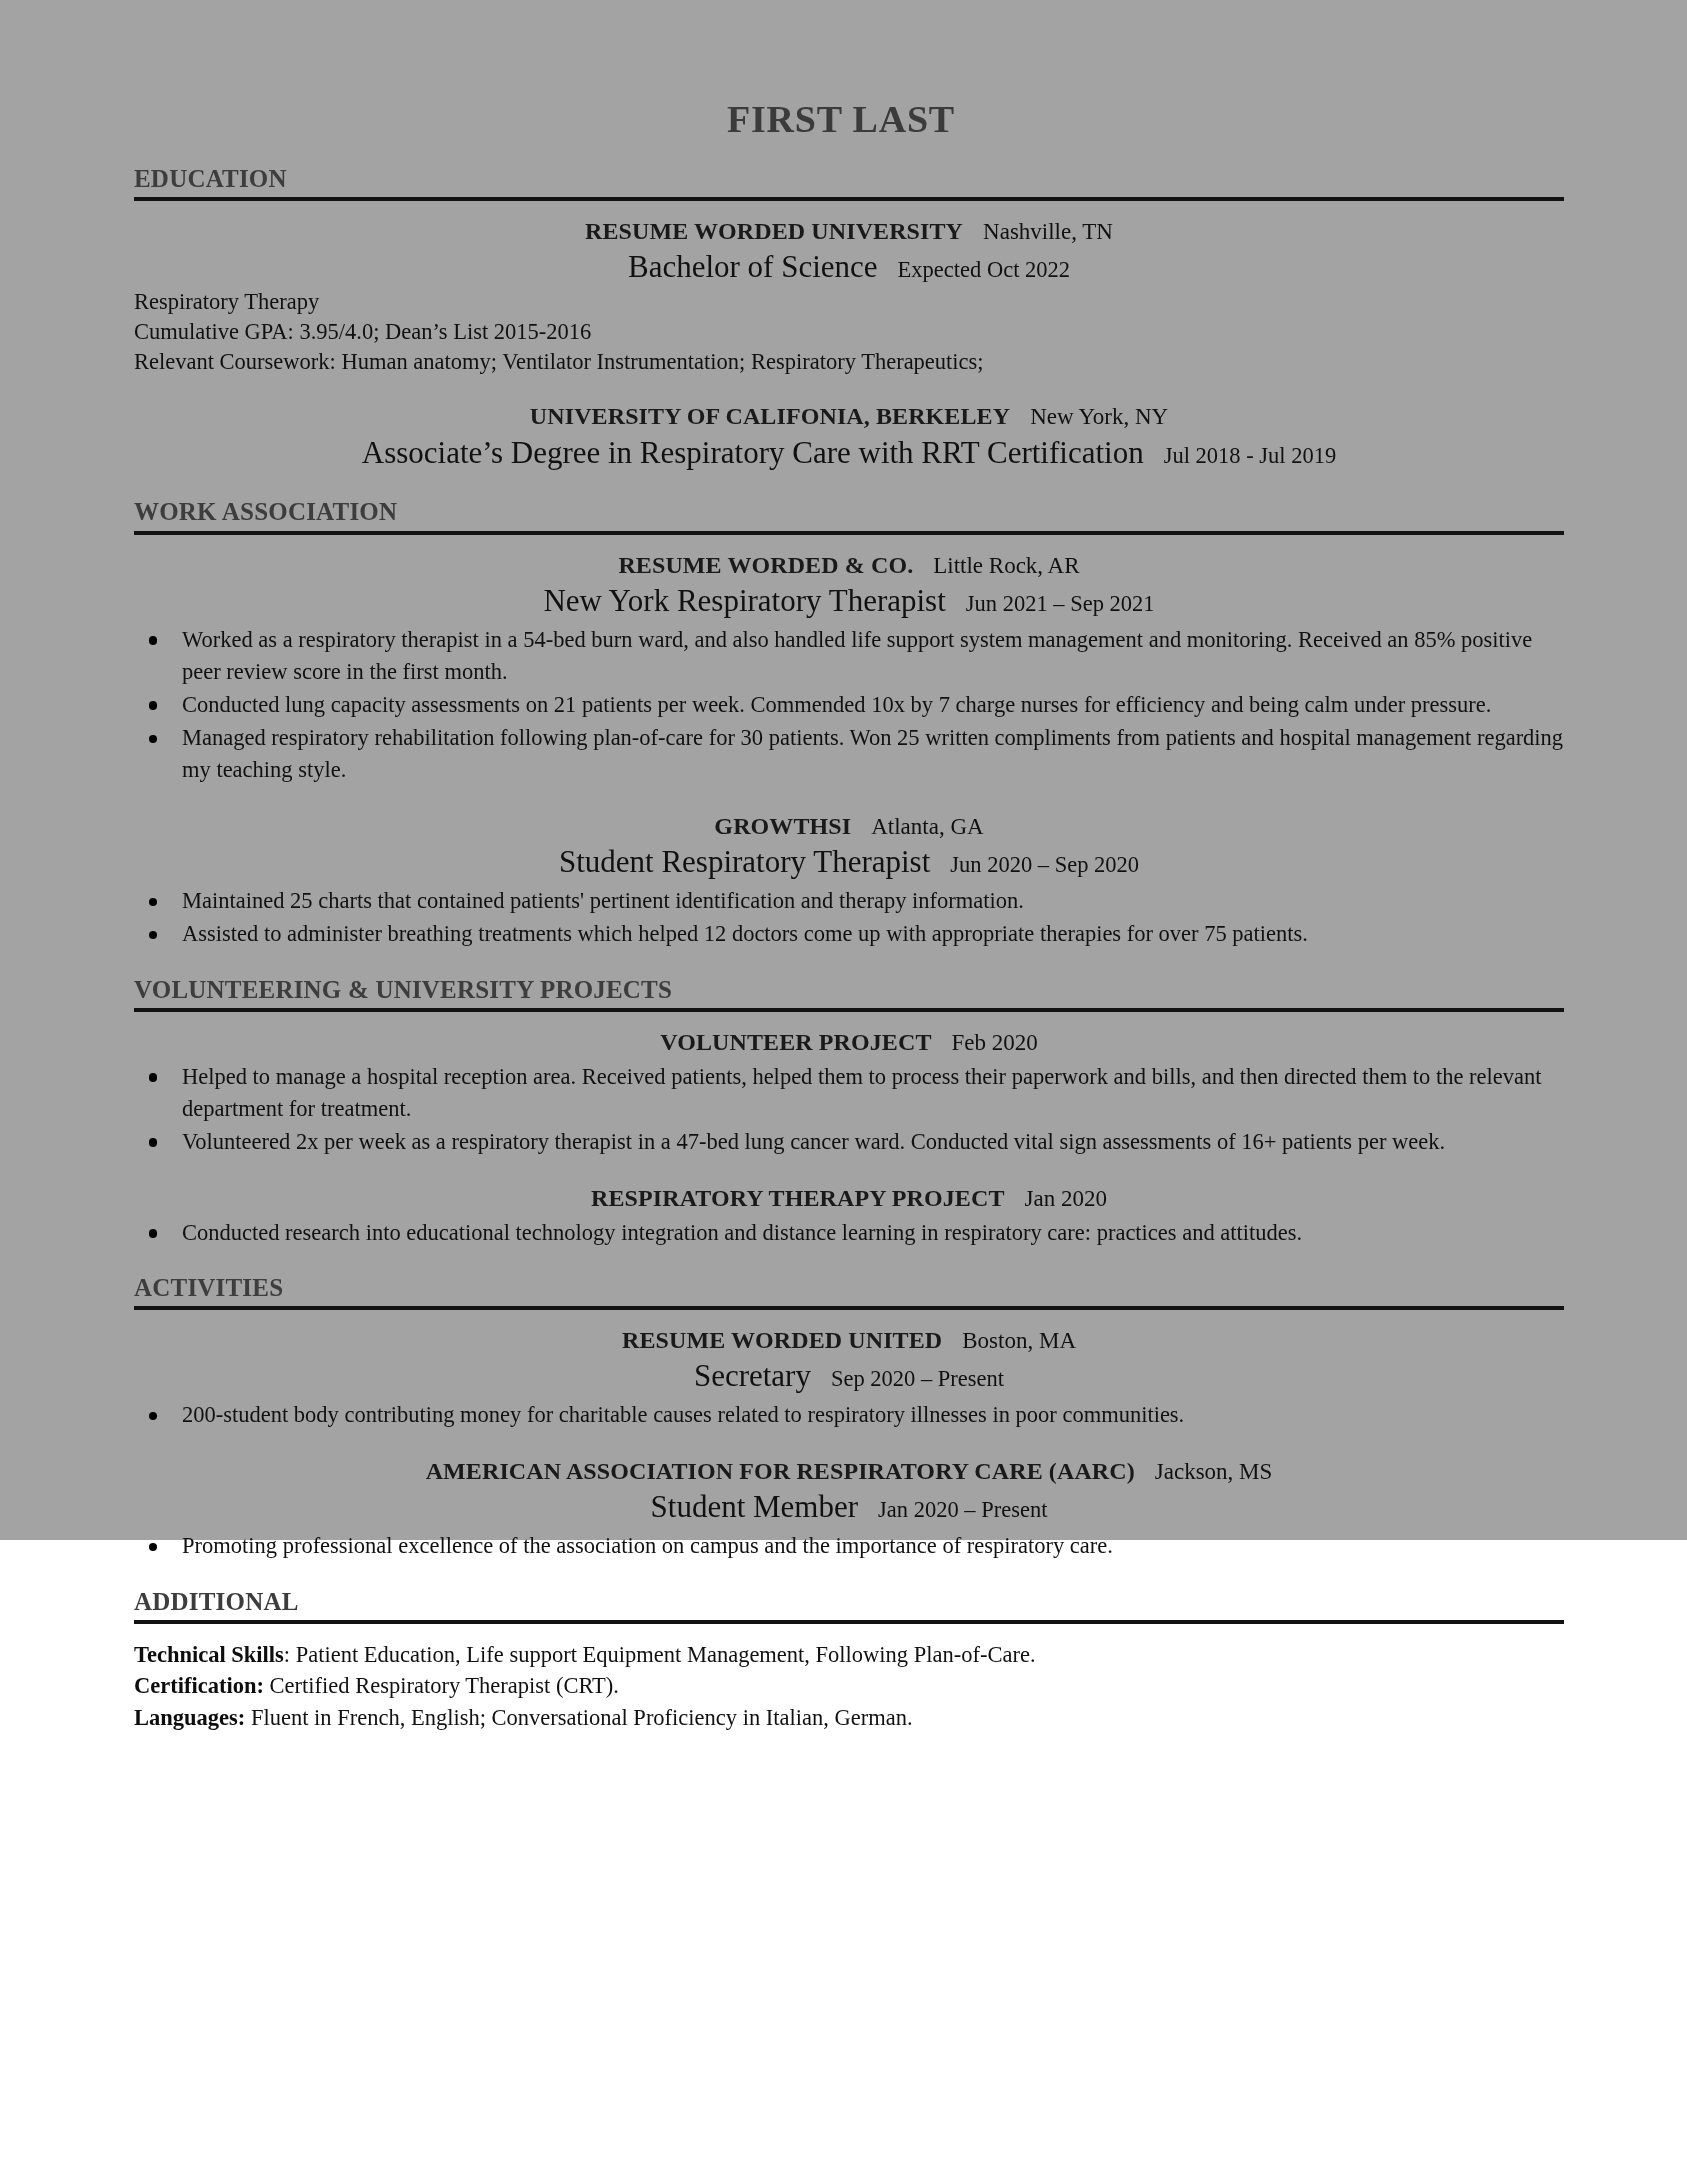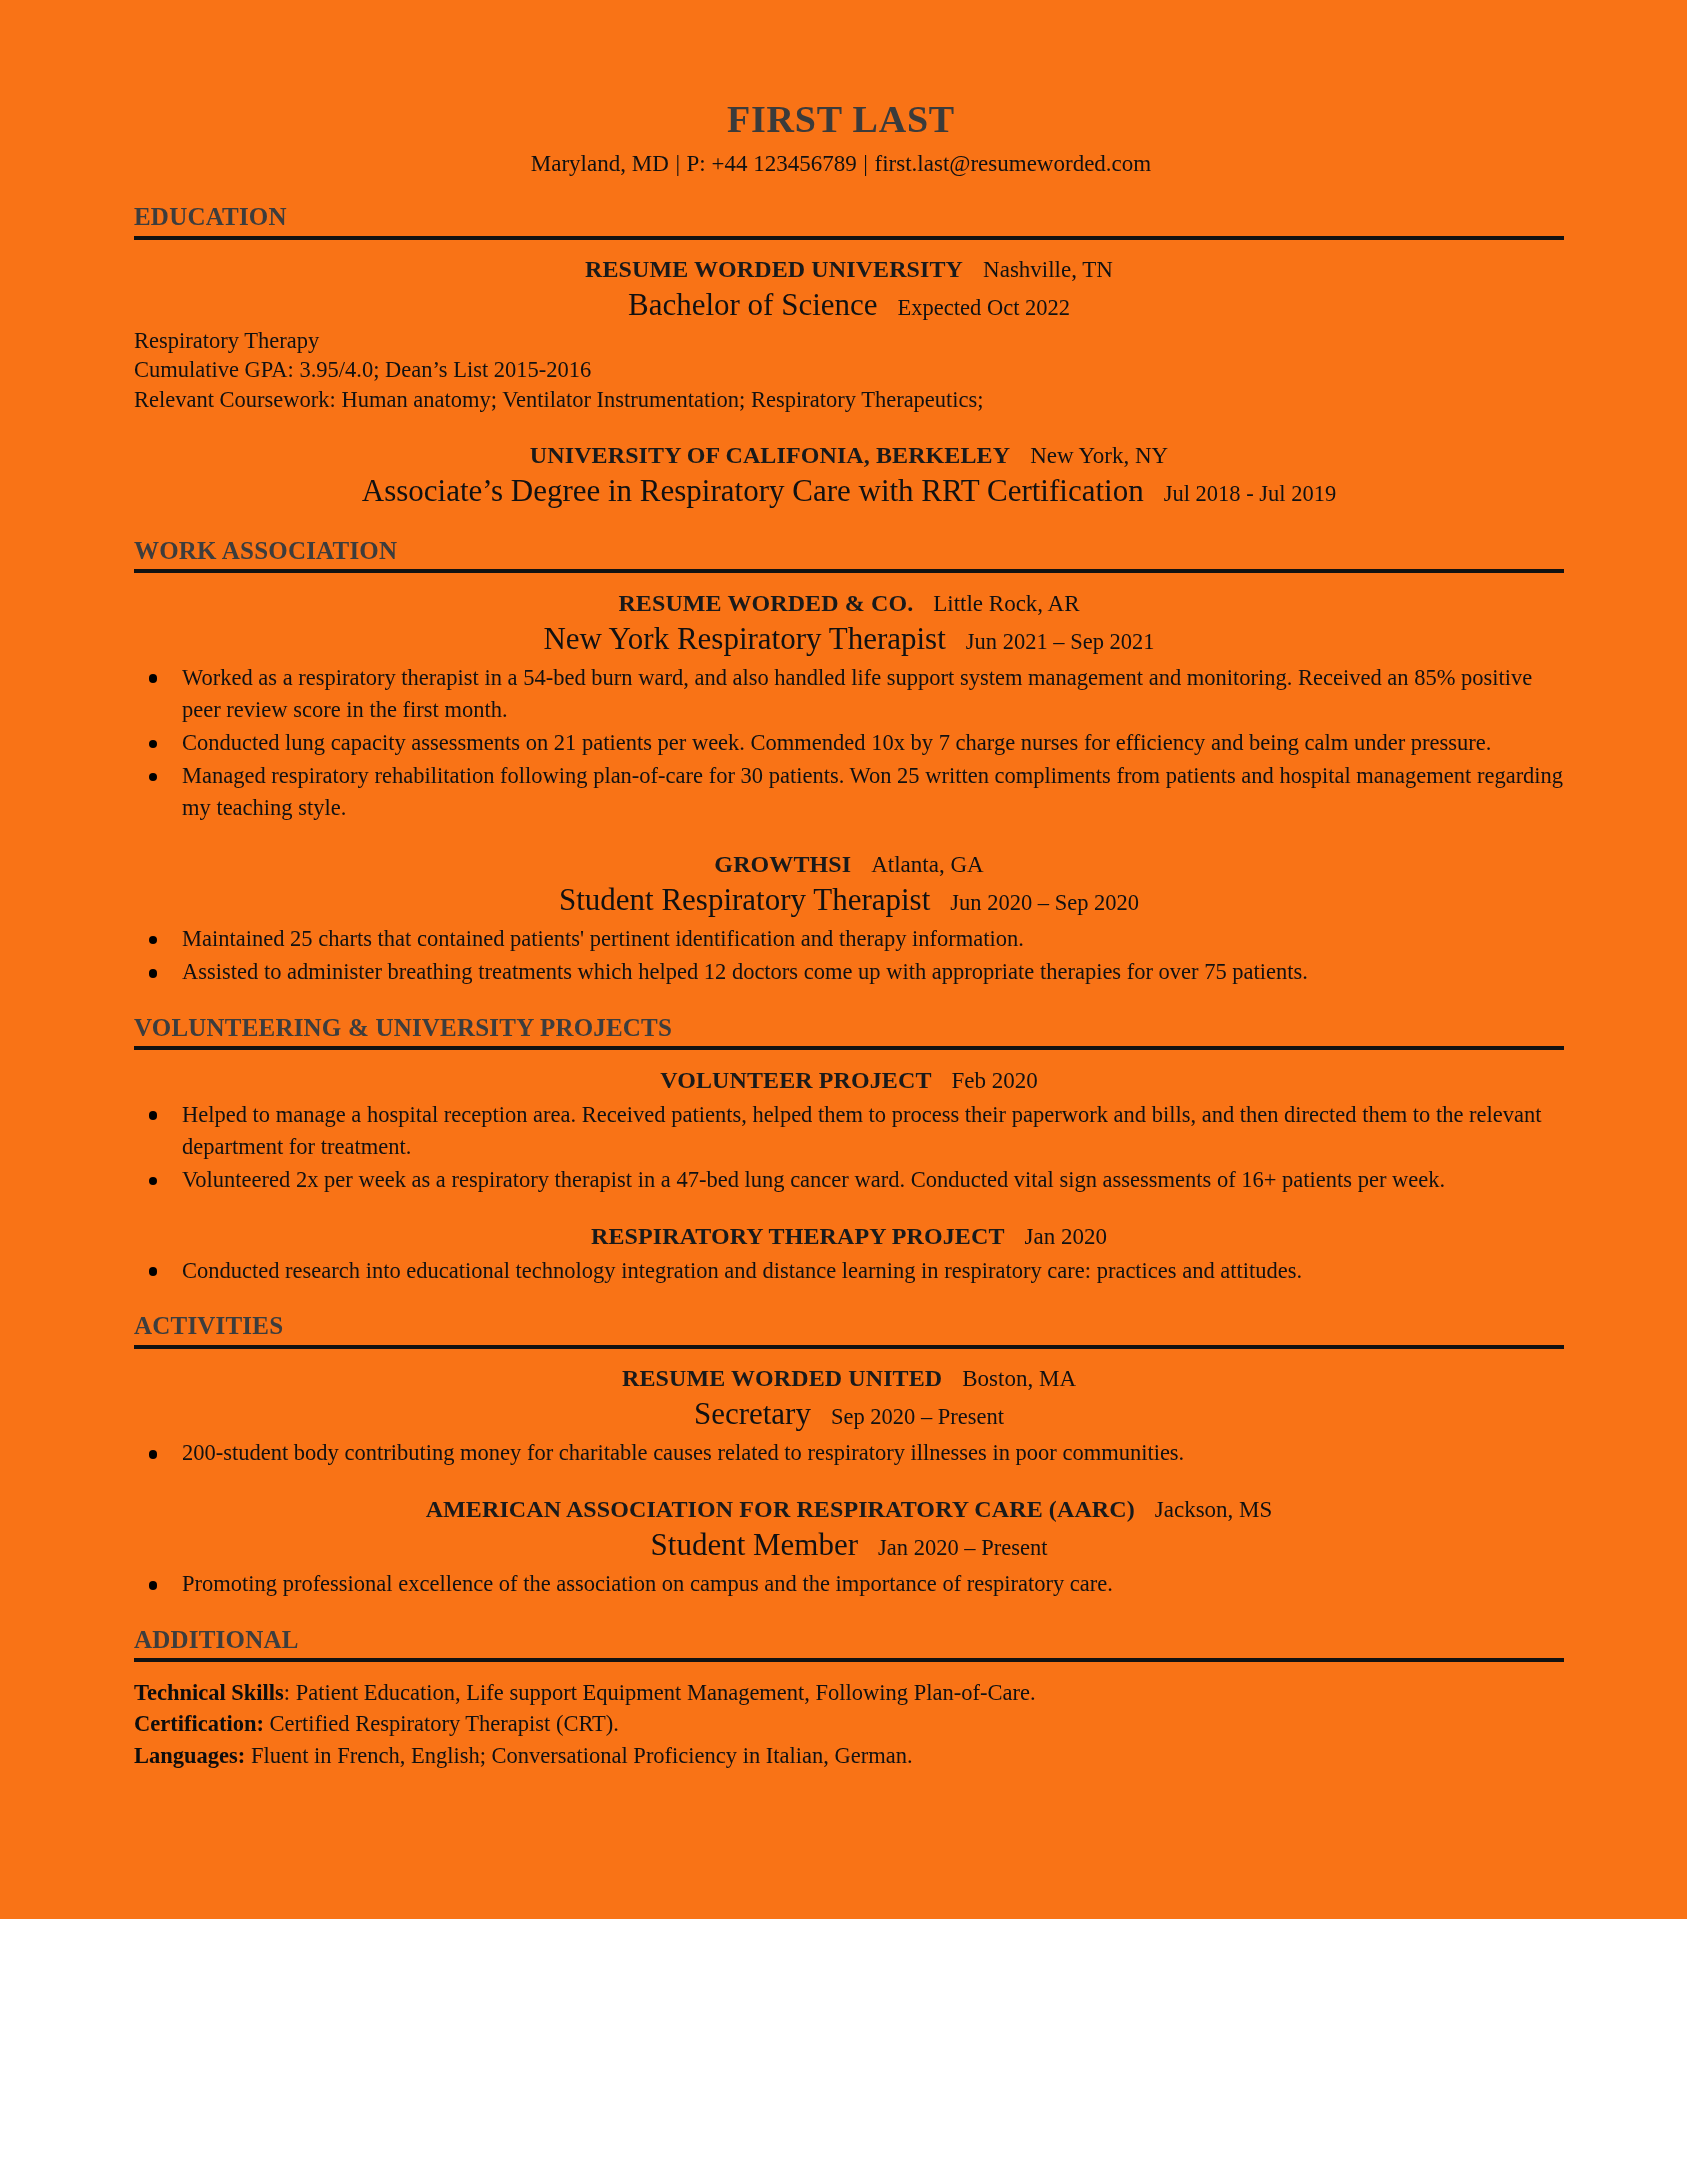--- a/index.html
+++ b/index.html
@@ -10,24 +10,24 @@
   body {
     width: 1687px;
     height: 2183px;
     font-family: "Liberation Serif", "DejaVu Serif", serif;
     color: #000000;
     -webkit-font-smoothing: antialiased;
   }
   .page {
     position: relative;
     width: 1687px;
-    height: 1919px;
+    height: 1540px;
     box-sizing: border-box;
     padding: 99px 123px 0 118px;
-    background: #f97316;
+    background: #a3a3a3;
   }
 
   
   .header { text-align: center; }
   .name {
     font-size: 38px;
     font-weight: 700;
     letter-spacing: 0.8px;
     color: #3b3b3b;
     line-height: 1.06;
@@ -128,23 +128,20 @@
   }
   .add-line b { font-weight: 700; color: #0d0d0d; }
 </style>
 </head>
 <body>
 
 <div class="page">
 
   <div class="header">
     <div class="name">FIRST LAST</div>
-    <div class="contact">
-      <span>Maryland, MD</span><span class="sep">|</span><span>P: +44 123456789</span><span class="sep">|</span><span>first.last@resumeworded.com</span>
-    </div>
   </div>
 
   <div class="section">
     <div class="section-title">EDUCATION</div>
     <div class="rule"></div>
 
     <div class="entry">
       <div class="row">
         <span class="org">RESUME WORDED UNIVERSITY</span>
         <span class="loc">Nashville, TN</span>

